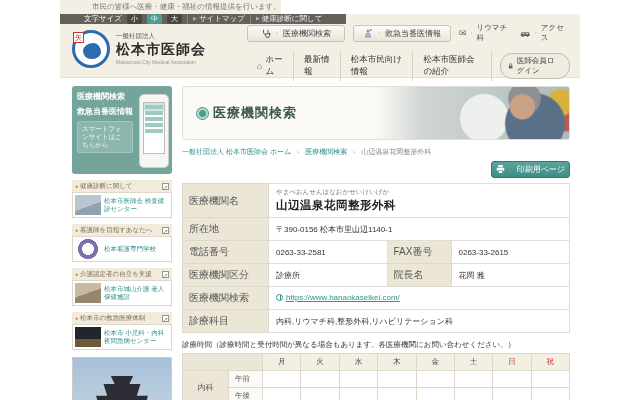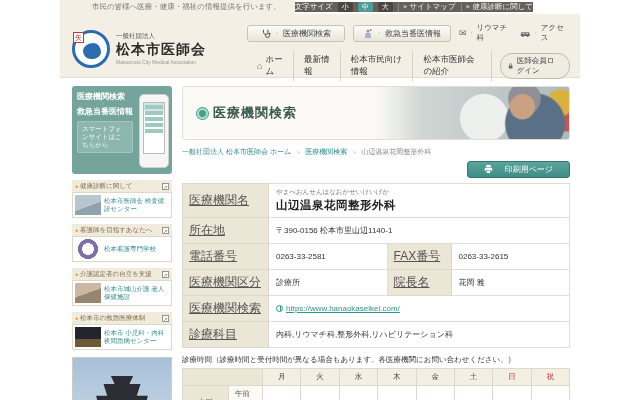--- a/index.html
+++ b/index.html
@@ -1,23 +1,23 @@
 <!DOCTYPE html>
 <html><head>
 <meta charset="utf-8">
 <style>
   * { box-sizing: border-box; margin: 0; padding: 0; }
   html,body { width:640px; height:400px; overflow:hidden; background:#fff;
     font-family:"Liberation Sans","DejaVu Sans",sans-serif; color:#333; }
   .page { width:520px; margin:0 auto; position:relative; }
 
   
-  .topstrip { display:flex; height:14px; align-items:center; }
+  .topstrip { display:flex; height:14px; align-items:flex-start;flex-direction:column; }
   .tagline { flex:1; background:#f3efe5; font-size:7.5px; color:#777; line-height:14px; padding-left:32px; white-space:nowrap; }
-  .utilbar { background:#65615a; display:flex; align-items:center; padding:0 0; gap:5px; white-space:nowrap; }
+  .utilbar { background:#65615a; display:flex; align-items:center; padding:0 24px; gap:5px; white-space:nowrap; }
   .utilbar .fslabel { color:#fff; font-size:7.5px; }
   .fsbtn { font-size:7px; color:#fff; background:#4a4740; border:0; border-radius:2px; padding:1px 4px; line-height:8px; cursor:pointer; }
   .fsbtn.sel { background:#4d9d94; }
   .util-sep { width:1px; height:9px; background:#8a867e; }
   .utillink { color:#eee; font-size:7.5px; text-decoration:none; }
   .utillink::before { content:"▶"; font-size:5px; color:#b9b5ac; margin-right:2px; vertical-align:1px; }
   .topstrip-spacer { width:47px; background:#fbfbf8; }
 
   
   .header { background:#f3efe5; height:64px; display:flex; padding:6px 10px 0 12px; border-bottom:1px solid #e3dfd2; }
@@ -92,25 +92,25 @@
   .title-icon { width:11px; height:11px; border-radius:50%; background:#43a089; border:2px solid #b9dcd2; box-shadow:0 0 0 1px #43a089; }
   .page-title { font-size:13px; font-weight:bold; color:#3d5a52; letter-spacing:1px; }
 
   .breadcrumb { margin-top:7px; font-size:7px; color:#888; display:flex; align-items:center; gap:4px; white-space:nowrap; }
   .crumb { color:#2e8f88; text-decoration:none; }
   .crumb.current { color:#888; }
   .crumb-sep { color:#aaa; font-size:6px; }
 
   .print-row { display:flex; justify-content:flex-end; margin-top:4px; }
   .print-btn { display:flex; align-items:center; gap:12px; background:linear-gradient(#5aa49c,#3f8d84);
-    border:1px solid #35776f; border-radius:3px; color:#fff; font-size:8px; padding:2px 16px; cursor:pointer; }
+    border:1px solid #35776f; border-radius:3px; color:#fff; font-size:8px; padding:2px 4px; cursor:pointer; }
 
   table { border-collapse:collapse; width:100%; }
   .dt { margin-top:5px; border:1px solid #d9d4c6; background:#fff; }
-  .dt th { background:#ece6d7; font-weight:normal; text-align:left; font-size:12px; color:#555; padding:4px 6px; border:1px solid #ddd8ca; width:86px; vertical-align:middle;text-decoration:underline; }
+  .dt th { background:#ece6d7; font-weight:normal; text-align:left; font-size:10px; color:#555; padding:4px 6px; border:1px solid #ddd8ca; width:86px; vertical-align:middle; }
   .dt th.sub { width:64px; }
   .dt td { font-size:8px; color:#333; padding:4px 7px; border:1px solid #e2ded2; background:#fff; }
   .kana { font-size:6.5px; color:#777; margin-bottom:1px; }
   .mname { font-size:11.5px; font-weight:bold; color:#222; letter-spacing:.5px; }
   .weblink { color:#2e948c; text-decoration:underline; font-size:8px; display:inline-flex; align-items:center; gap:3px; }
   .globe-icon { width:7px; height:7px; border:1px solid #2e948c; border-radius:50%; display:inline-block; position:relative; }
   .globe-icon::after { content:""; position:absolute; left:2.5px; top:0; bottom:0; width:1px; background:#2e948c; }
 
   .hours-note { margin-top:7px; font-size:7.5px; color:#333; }
   .ht { margin-top:3px; border:1px solid #d9d4c6; }

